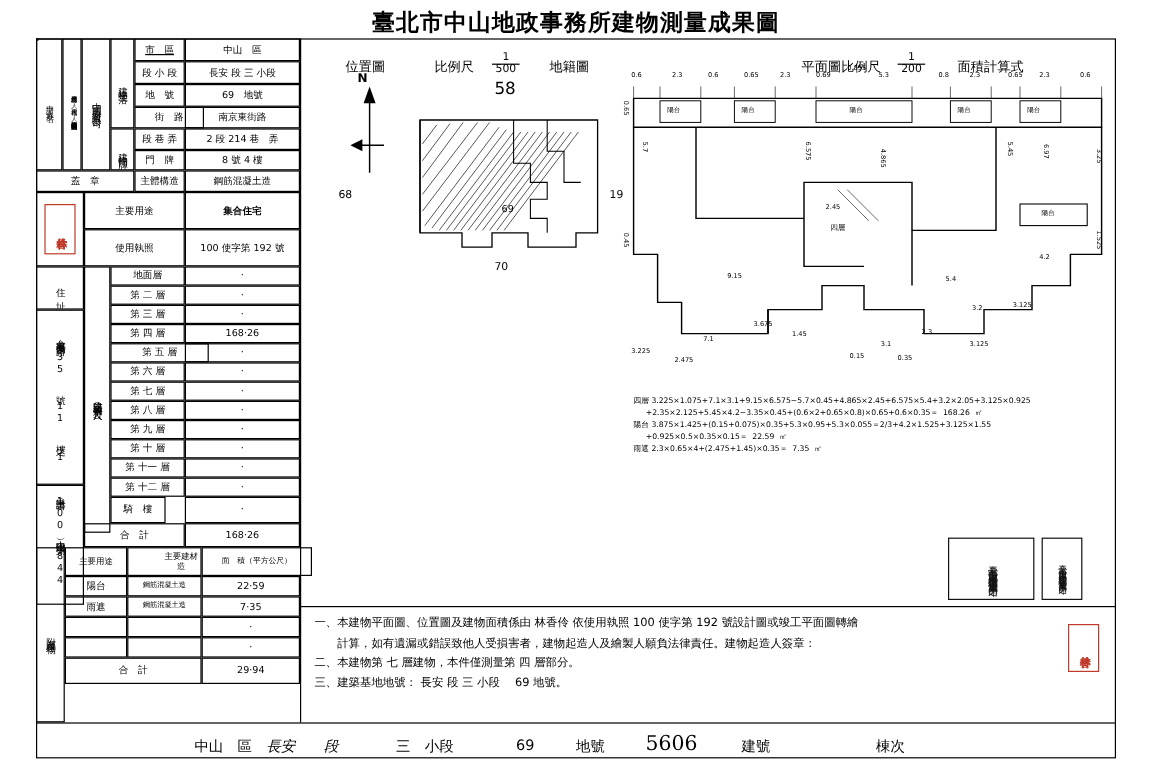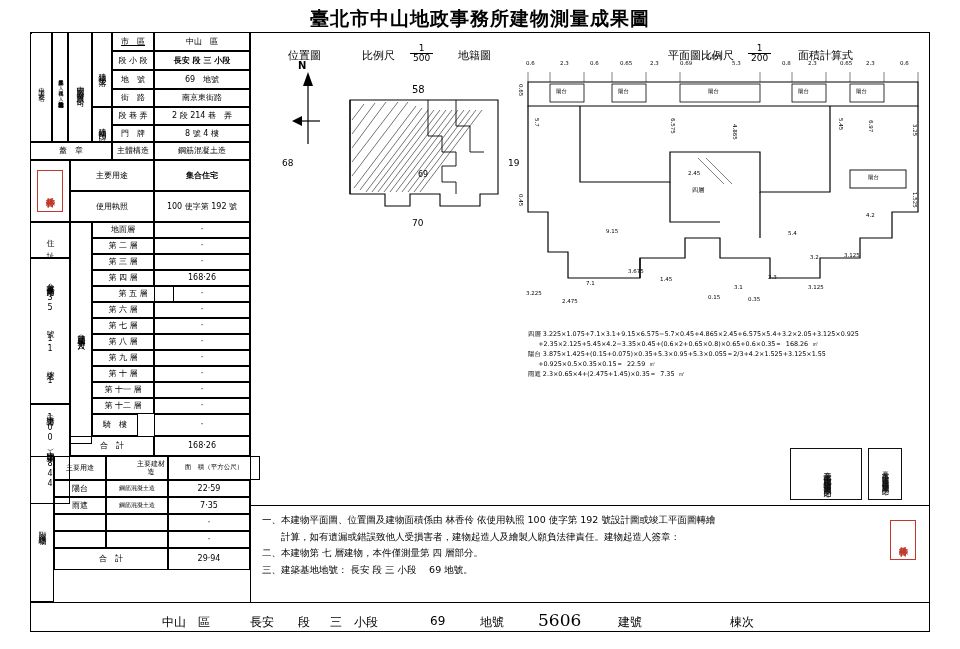--- a/index.html
+++ b/index.html
@@ -114,26 +114,26 @@
     <div class="cellbox vert tiny" style="left:22px;top:0;width:16px;height:110px;font-size:5px;letter-spacing:0;">本件委託代理人 人，複代理人 人，確實為登記標的物之權利人或管理人</div>
     <div class="cellbox vert sm" style="left:38px;top:0;width:24px;height:110px;">中國股份有限公司</div>
 
     <div class="cellbox vert sm" style="left:62px;top:0;width:20px;height:75px;">建物坐落</div>
     <div class="cellbox vert sm" style="left:62px;top:75px;width:20px;height:35px;">建物門牌</div>
 
     <div class="cellbox sm" style="left:82px;top:0;width:42px;height:19px;text-decoration:underline;">市　區</div>
     <div class="cellbox sm" style="left:124px;top:0;width:96px;height:19px;">中山　區</div>
 
     <div class="cellbox sm" style="left:82px;top:19px;width:42px;height:19px;">段 小 段</div>
-    <div class="cellbox sm" style="left:124px;top:19px;width:96px;height:19px;font-weight:bold;">長安 段 三 小段</div>
+    <div class="cellbox sm" style="left:124px;top:19px;width:96px;height:19px;">長安 段 三 小段</div>
 
     <div class="cellbox sm" style="left:82px;top:38px;width:42px;height:19px;">地　號</div>
     <div class="cellbox sm" style="left:124px;top:38px;width:96px;height:19px;">69　地號</div>
 
-    <div class="cellbox sm" style="left:82px;top:57px;width:42px;height:18px;">街　路</div>
+    <div class="cellbox sm" style="left:82px;top:57px;width:58px;height:18px;">街　路</div>
     <div class="cellbox sm" style="left:124px;top:57px;width:96px;height:18px;">南京東街路</div>
 
     <div class="cellbox sm" style="left:82px;top:75px;width:42px;height:18px;">段 巷 弄</div>
     <div class="cellbox sm" style="left:124px;top:75px;width:96px;height:18px;">2 段 214 巷　弄</div>
 
     <div class="cellbox sm" style="left:82px;top:93px;width:42px;height:17px;">門　牌</div>
     <div class="cellbox sm" style="left:124px;top:93px;width:96px;height:17px;">8 號 4 樓</div>
 
     <div class="cellbox sm" style="left:0;top:110px;width:82px;height:18px;">蓋　章</div>
     <div class="cellbox sm" style="left:82px;top:110px;width:42px;height:18px;">主體構造</div>
@@ -268,21 +268,21 @@
         <line x1="118" y1="126" x2="180" y2="44"></line>
         <line x1="124" y1="126" x2="186" y2="44"></line>
         <line x1="130" y1="126" x2="192" y2="44"></line>
       </g>
 
       <g fill="none" stroke="#000" stroke-width="0.9">
         <path d="M138,34 L138,70 L152,70 L152,86 L166,86 L166,100 L152,100 L152,116 L166,116 L166,128"></path>
         <path d="M166,34 L166,60 L180,60 L180,86 L194,86"></path>
       </g>
     </svg>
-    <span class="lbl" style="left:122px;top:18px;font-size:10px;">58</span>
+    <span class="lbl" style="left:122px;top:0;font-size:14px;">58</span>
     <span class="lbl" style="left:-8px;top:92px;font-size:9px;">68</span>
     <span class="lbl" style="left:122px;top:152px;font-size:9px;">70</span>
     <span class="lbl" style="left:218px;top:92px;font-size:9px;">19</span>
     <span class="lbl" style="left:128px;top:104px;font-size:8px;">69</span>
     <span class="lbl" style="left:8px;top:-6px;font-size:10px;font-weight:bold;">N</span>
   </div>
 
   <div class="dwg" style="left:520px;top:62px;width:410px;height:260px;">
     <svg width="410" height="260" style="position:absolute;left:0;top:0;">
       <g fill="none" stroke="#000" stroke-width="1.2">
@@ -405,21 +405,21 @@
   </div>
   <div class="bigseal" style="left:868px;top:448px;width:34px;height:52px;">
     <span style="font-size:7px;">臺北市中山地政事務所建物測量成果圖之印</span>
   </div>
   <div class="seal" style="left:890px;top:520px;width:26px;height:40px;">
     <span>林香伶</span>
   </div>
 
   <div class="footer" style="left:150px;top:608px;width:780px;height:32px;">
     <span style="position:absolute;left:12px;top:6px;">中山　區</span>
-    <span style="position:absolute;left:100px;top:6px;">長安　　段</span>
+    <span style="position:absolute;left:72px;top:6px;font-style:italic;">長安　　段</span>
     <span style="position:absolute;left:180px;top:6px;">三　小段</span>
     <span style="position:absolute;left:280px;top:6px;">69</span>
     <span style="position:absolute;left:330px;top:6px;">地號</span>
     <span class="big" style="position:absolute;left:388px;top:2px;">5606</span>
     <span style="position:absolute;left:468px;top:6px;">建號</span>
     <span style="position:absolute;left:580px;top:6px;">棟次</span>
   </div>
 
 </div>
 

